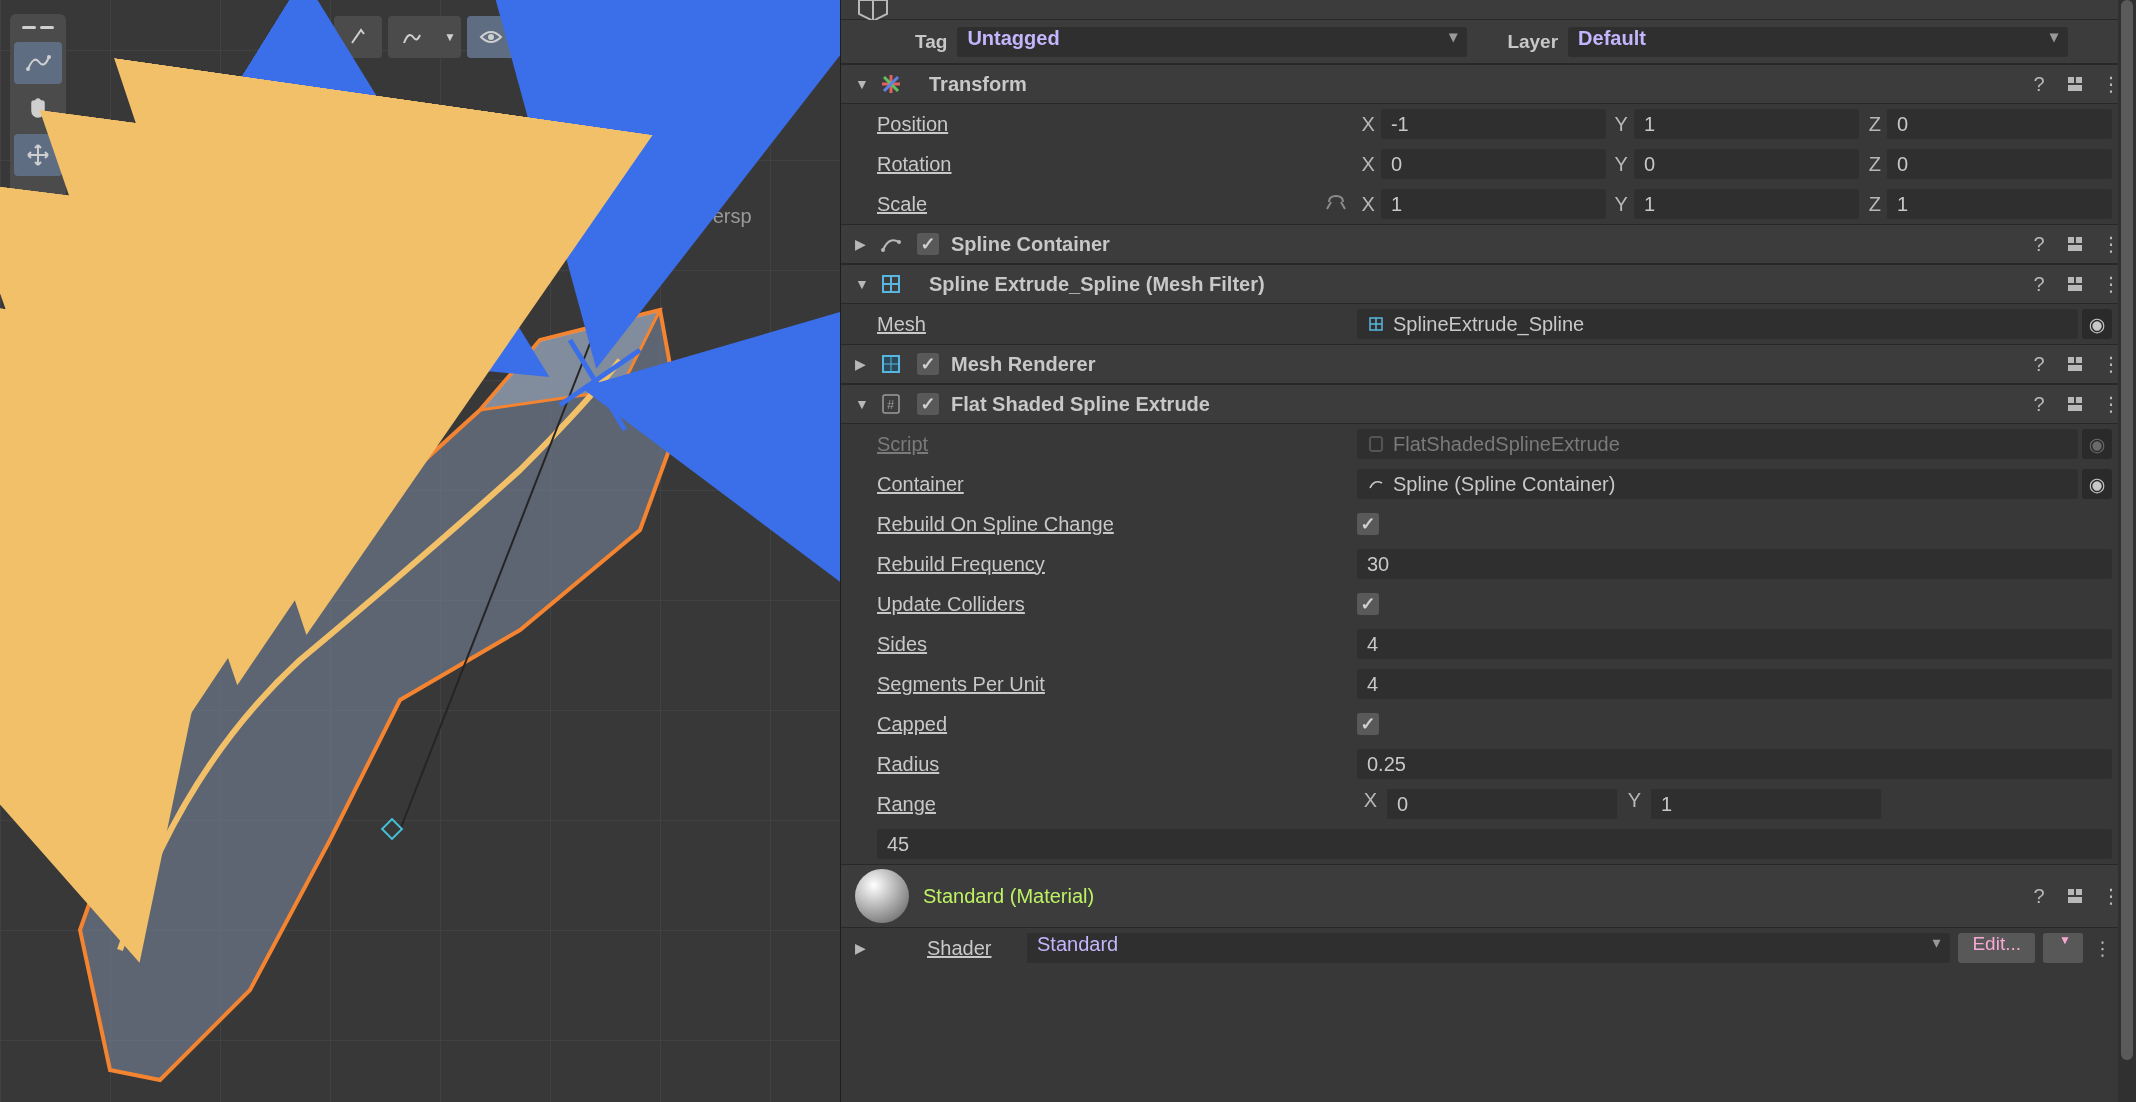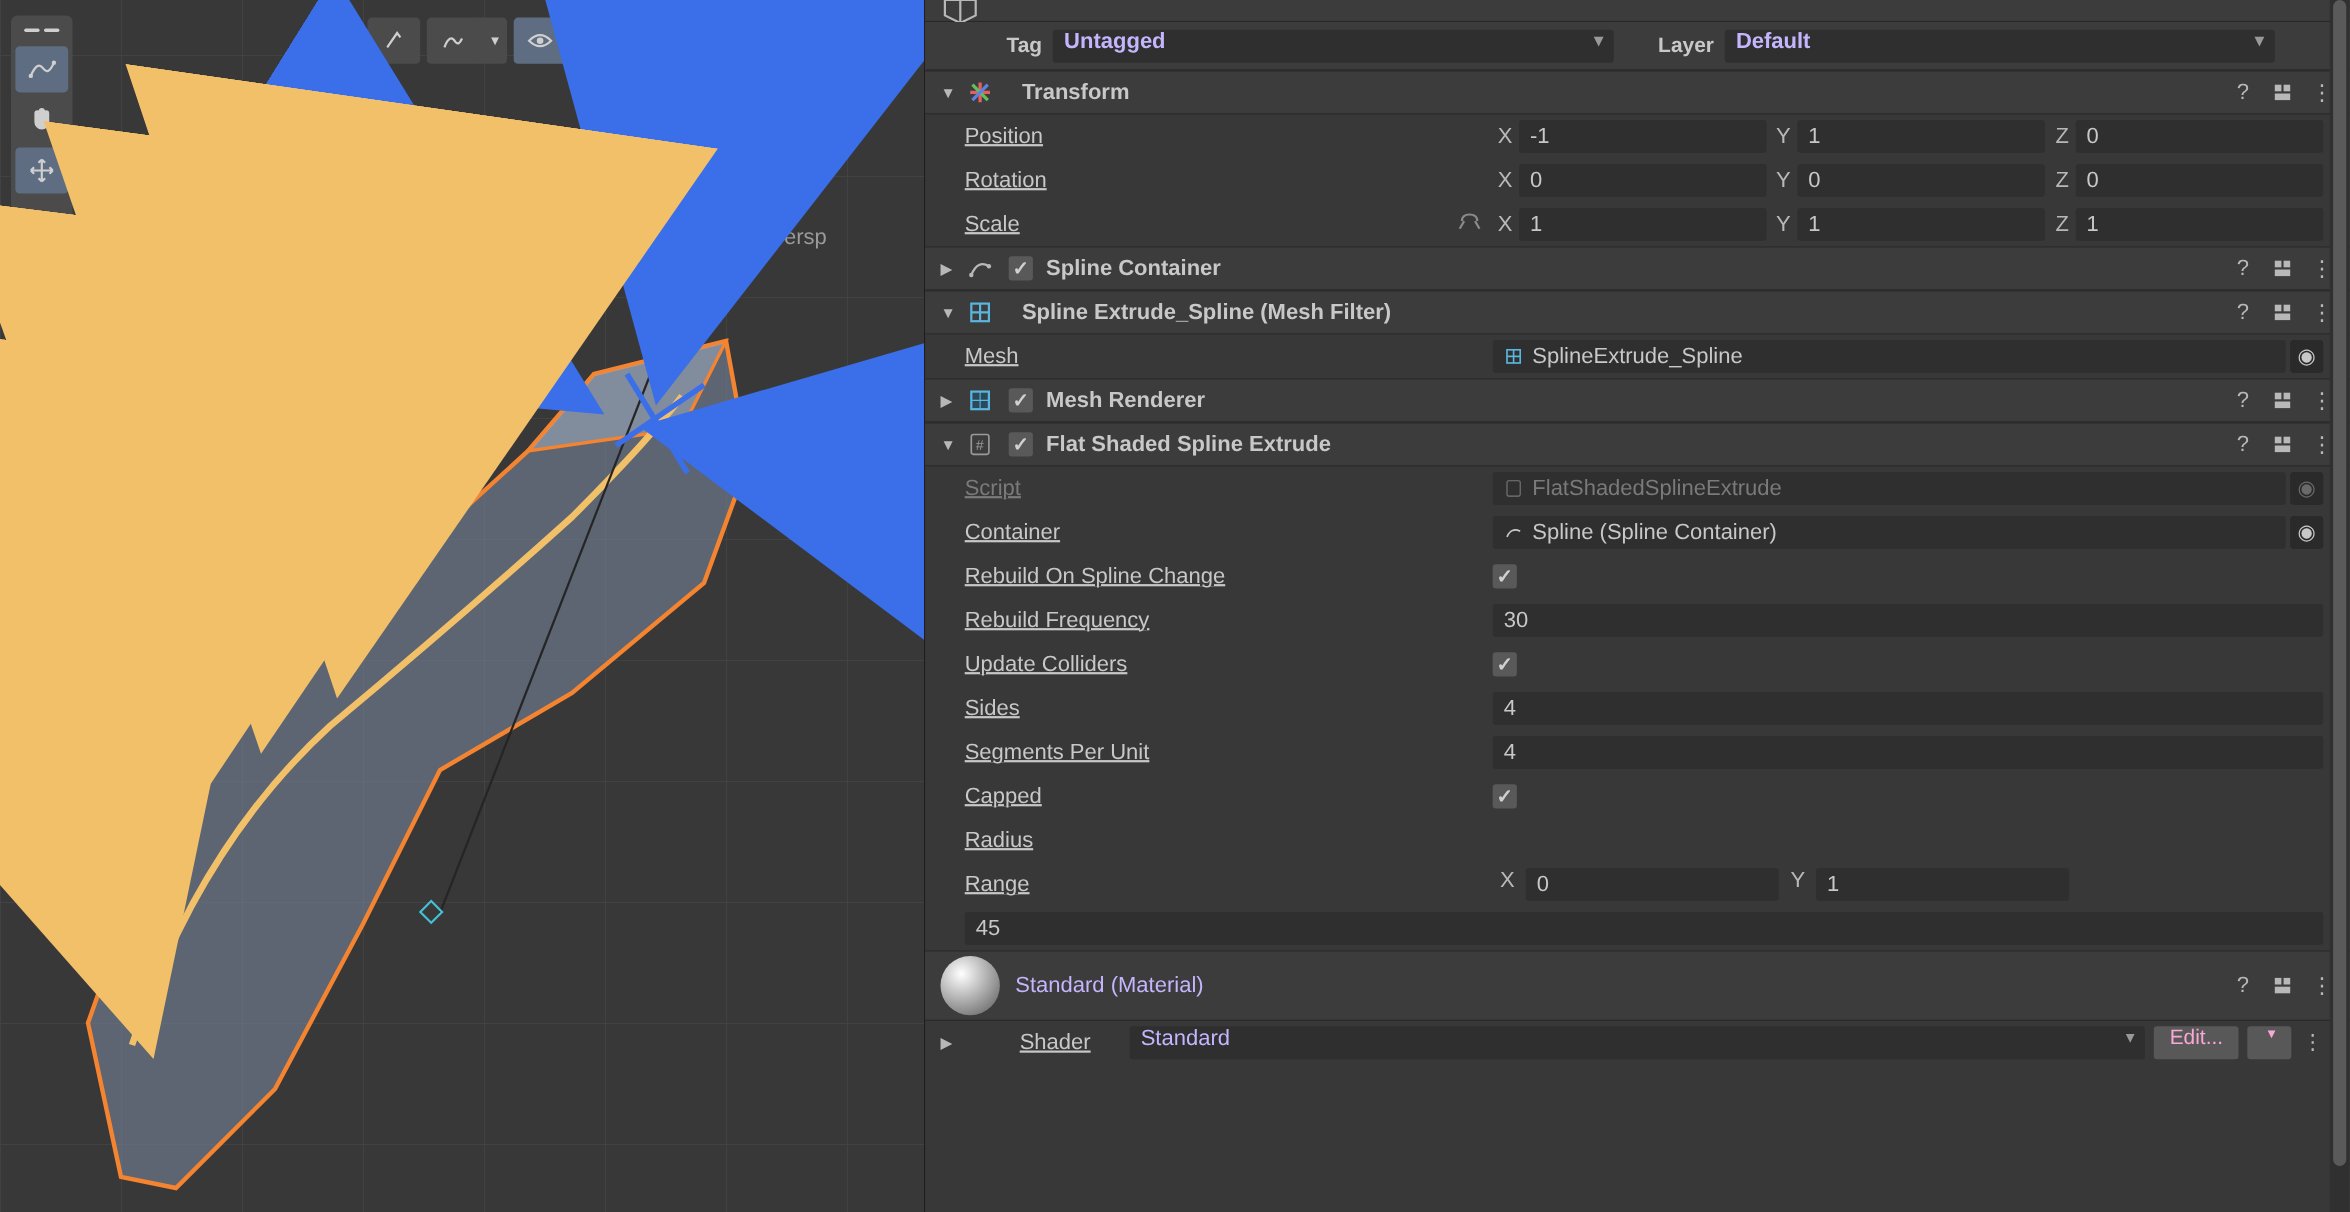--- a/index.html
+++ b/index.html
@@ -598,41 +598,44 @@
 
   <div class="prop-row">
     <span class="prop-lbl">Capped</span>
     <div class="prop-val">
         <span class="chk on"></span>
       </div>
   </div>
 
   <div class="prop-row">
     <span class="prop-lbl">Radius</span>
+    <div class="prop-val">
+        <input class="num" style="flex: 1 1 0%;" value="0.25">
+      </div>
   </div>
 
   <div class="prop-row">
     <span class="prop-lbl">Range</span>
     <div class="prop-val" style="gap:4px">
       <span class="ax">X</span>
         <input class="num" style="width: 230px;" value="0">
       <span class="ax">Y</span>
         <input class="num" style="width: 230px;" value="1">
     </div>
   </div>
 
   <div class="prop-row">
     <div class="prop-val">
         <input class="num" style="flex: 1 1 0%;" value="45">
       </div>
   </div>
 
   <div class="row hdr" style="height:64px">
     <div id="mat-sphere"></div>
-    <span class="lbl" style="color:#c4b5fd">Standard (Material)</span>
+    <span class="lbl" style="color:#bef264">Standard (Material)</span>
     <div class="end-icons">
       <span class="ico">?</span>
       <span class="ico presets-ico">
           <svg width="18" height="18">
             <rect x="2" y="2" width="6" height="6" fill="#b8b8b8"></rect>
             <rect x="10" y="2" width="6" height="6" fill="#b8b8b8"></rect>
             <rect x="2" y="10" width="14" height="6" fill="#b8b8b8"></rect>
           </svg>
         </span>
       <span class="ico">⋮</span>

